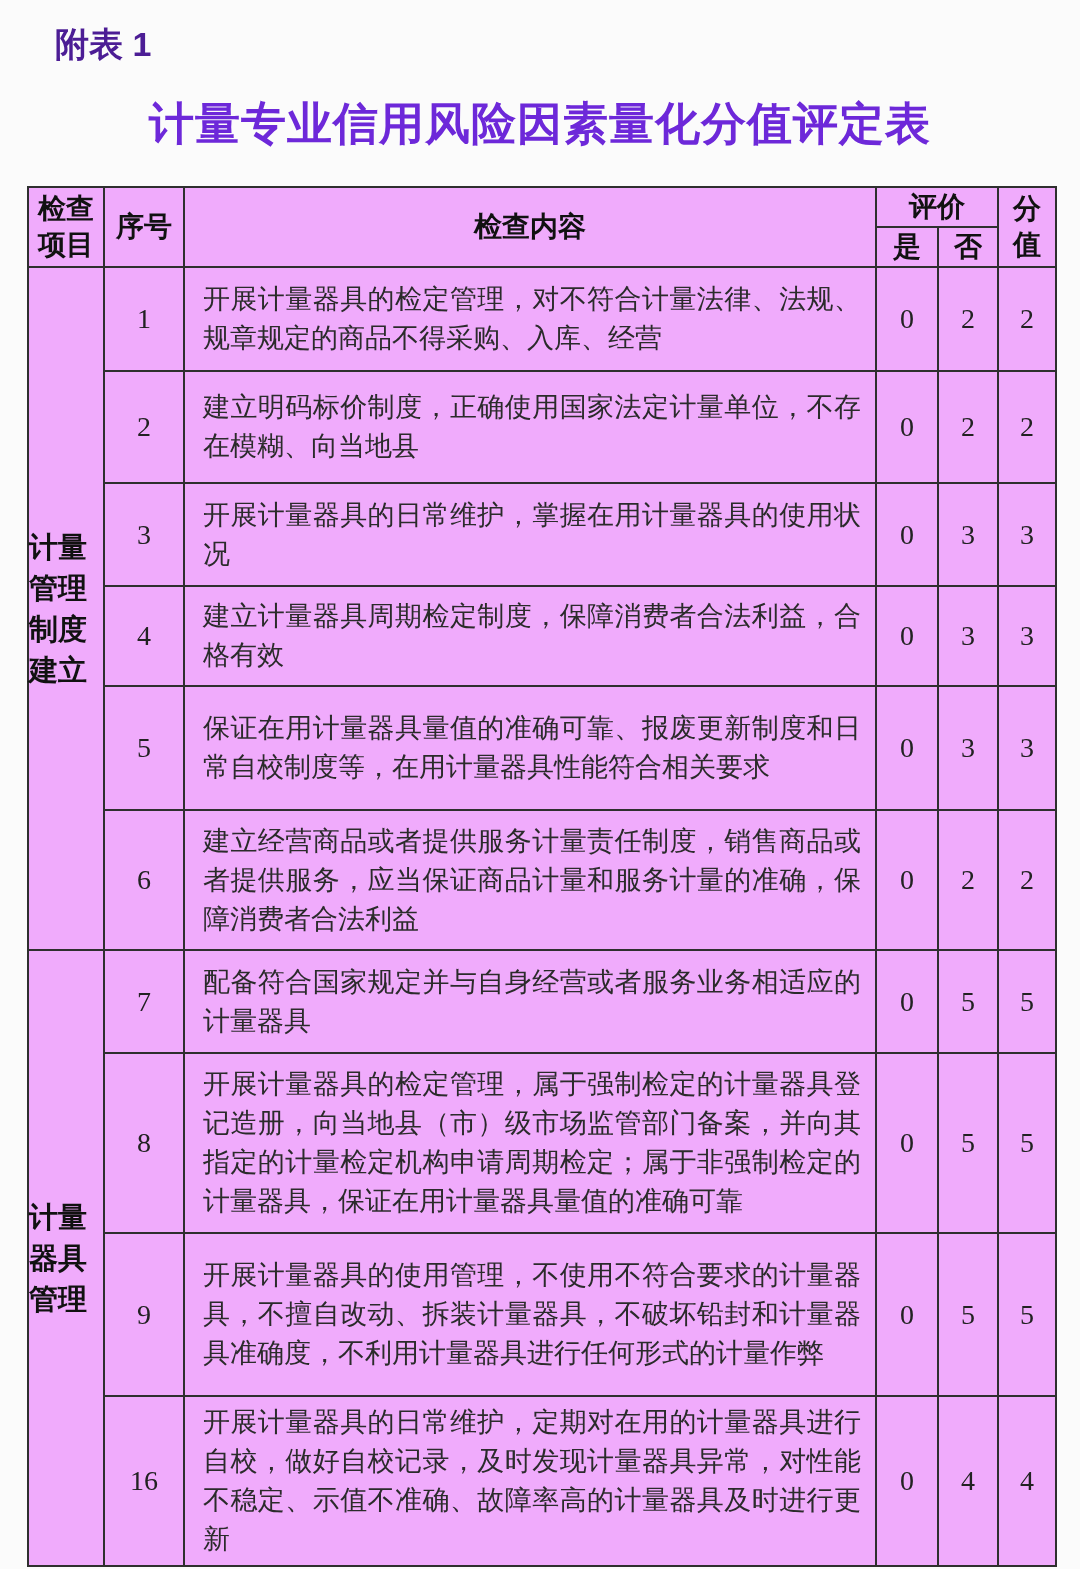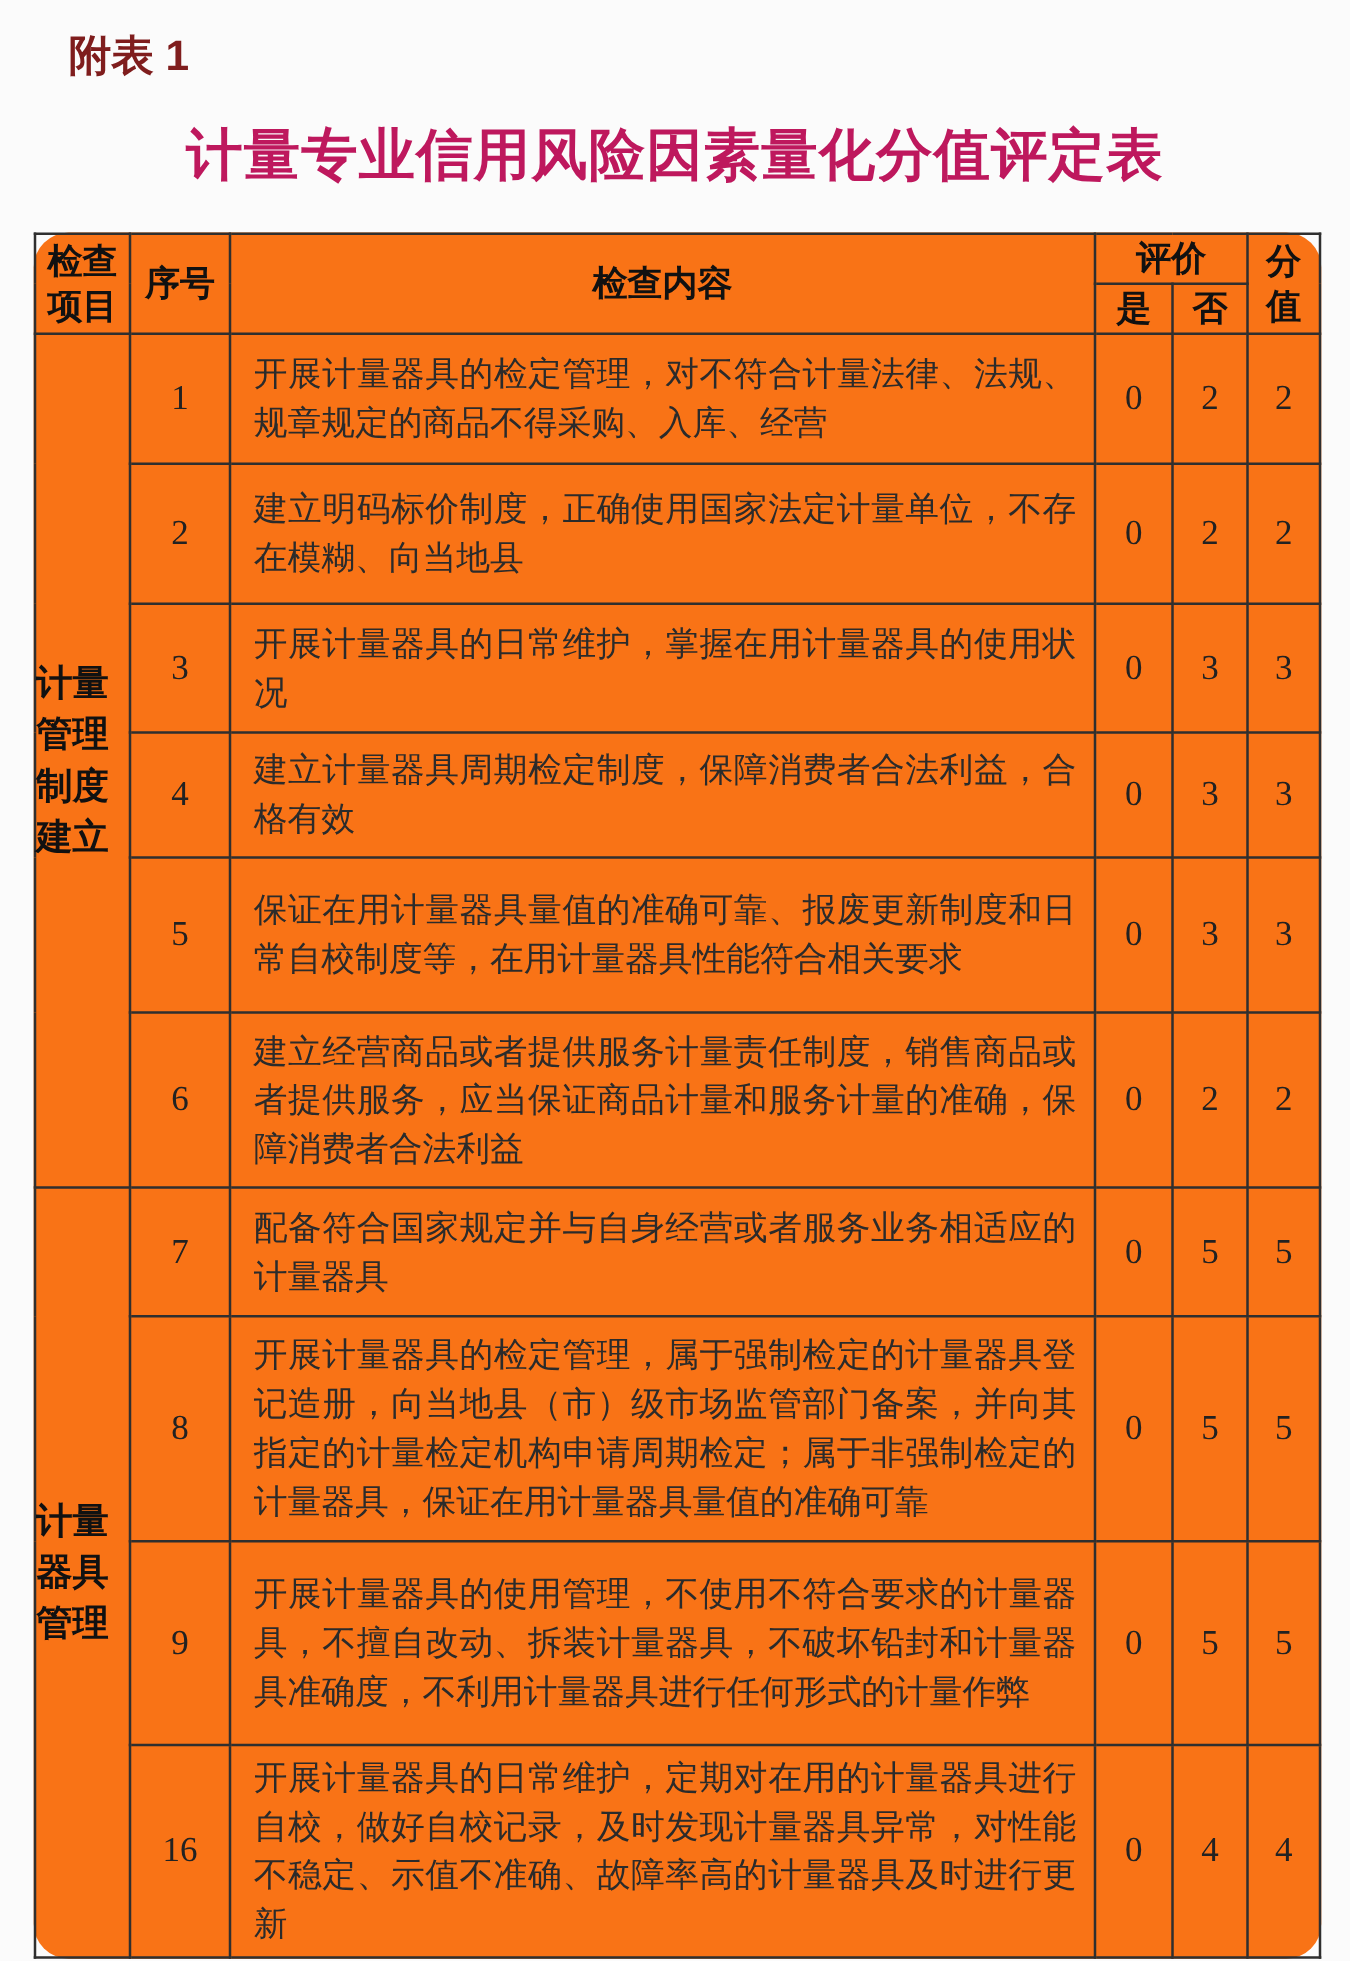--- a/index.html
+++ b/index.html
@@ -13,43 +13,42 @@
     color: #222;
     overflow: hidden;
   }
   .annex {
     position: absolute;
     left: 55px;
     top: 22px;
     font-family: "Liberation Sans", sans-serif;
     font-weight: bold;
     font-size: 34px;
-    color: #7f1d1d;
+    color: #4c1d95;
   }
   .title {
     position: absolute;
     left: 0;
     top: 94px;
     width: 1080px;
     text-align: center;
     font-family: "Liberation Sans", sans-serif;
     font-weight: bold;
     font-size: 45px;
     letter-spacing: 1px;
-    color: #be185d;
+    color: #6d28d9;
   }
   table.score-table {
     position: absolute;
     left: 27px;
     top: 186px;
     width: 1028px;
     border-collapse: collapse;
     table-layout: fixed;
-    background: #f97316;
-    border-radius: 28px;
+    background: #f0abfc;
   }
   .score-table th, .score-table td {
     border: 2px solid #2f2f2f;
     vertical-align: middle;
   }
   .score-table th {
     font-family: "Liberation Sans", sans-serif;
     font-weight: bold;
     font-size: 28px;
     color: #111;

